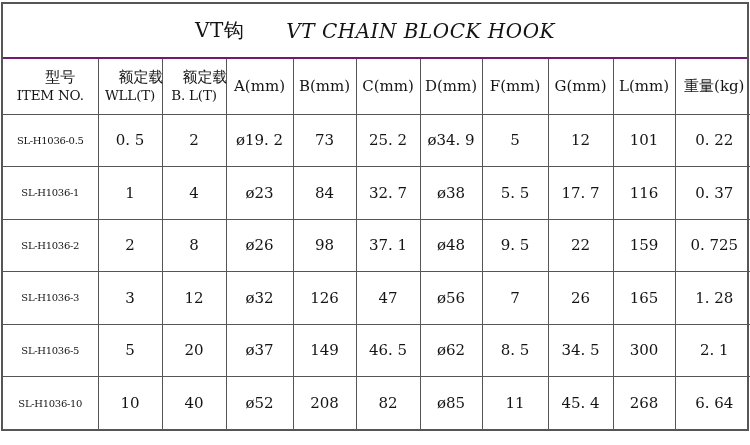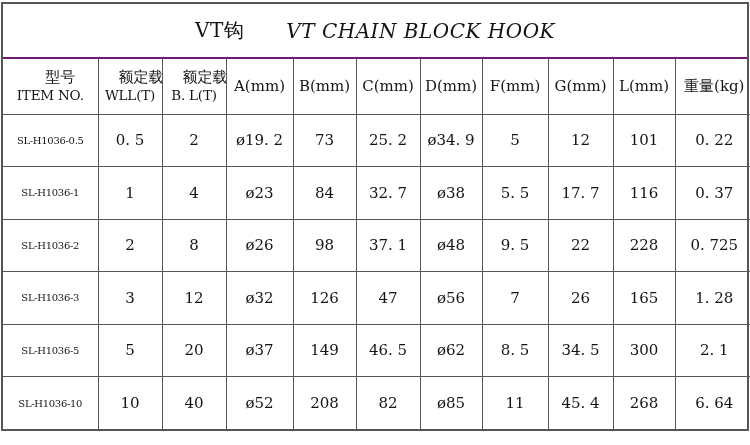--- a/index.html
+++ b/index.html
@@ -146,21 +146,21 @@
         <tr>
           <td class="item">SL-H1036-2</td>
           <td>2</td>
           <td>8</td>
           <td>ø26</td>
           <td>98</td>
           <td>37. 1</td>
           <td>ø48</td>
           <td>9. 5</td>
           <td>22</td>
-          <td>228</td>
+          <td>159</td>
           <td>0. 725</td>
         </tr>
         <tr>
           <td class="item">SL-H1036-3</td>
           <td>3</td>
           <td>12</td>
           <td>ø32</td>
           <td>126</td>
           <td>47</td>
           <td>ø56</td>

